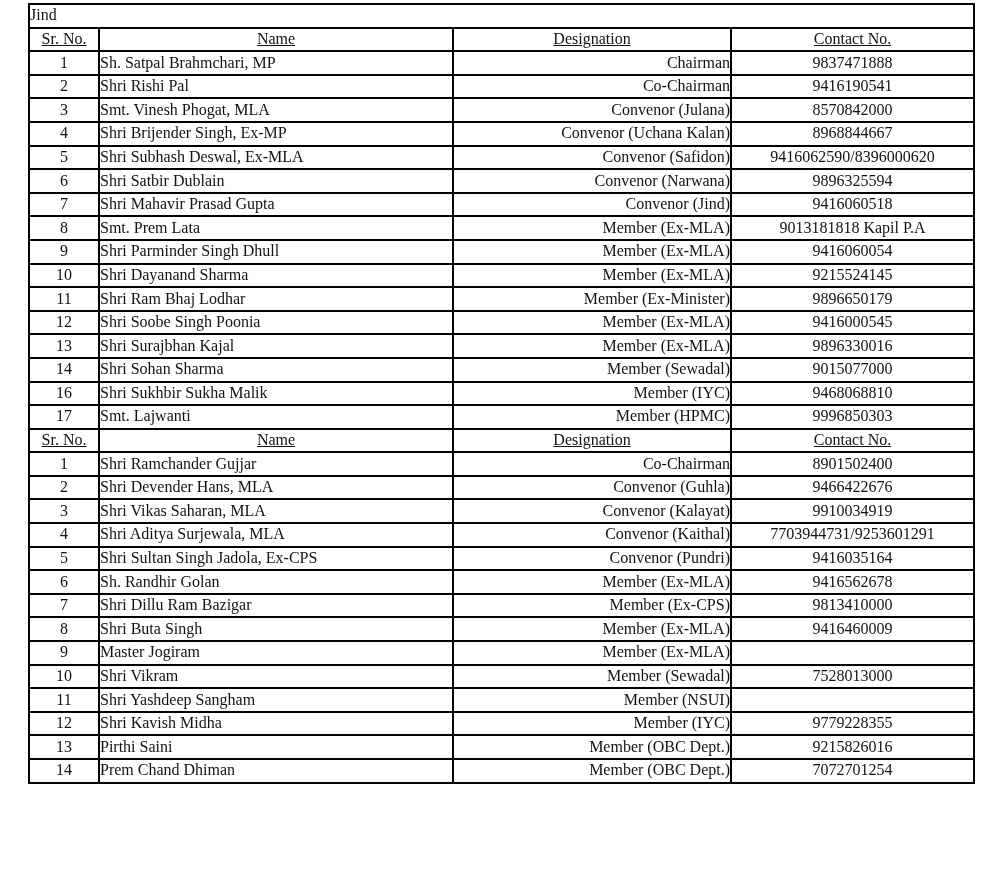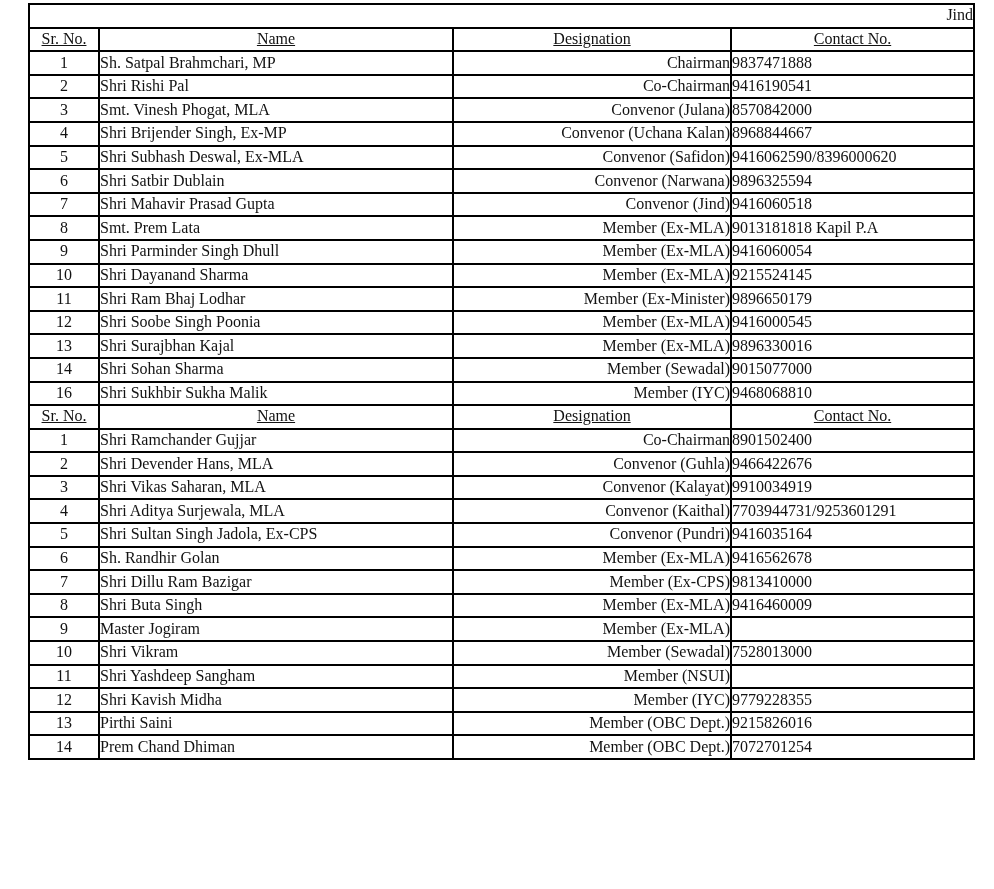--- a/index.html
+++ b/index.html
@@ -32,34 +32,34 @@
     border: 2px solid #000000;
     padding: 0;
     font-size: 16px;
     line-height: 1.05;
     vertical-align: middle;
     white-space: nowrap;
     overflow: hidden;
     font-weight: normal;
   }
   td.title-cell {
-    text-align: right;
+    text-align: left;
     font-weight: bold;
     font-size: 16.5px;
   }
   th.header-cell {
     text-align: center;
     font-weight: bold;
     border-bottom-width: 3px;
     text-decoration: underline;
   }
   td.sr-cell { text-align: center; }
   td.name-cell { text-align: left; padding-left: 5px; }
   td.designation-cell { text-align: right; padding-left: 5px; }
-  td.contact-cell { text-align: left; padding-right: 8px; }
+  td.contact-cell { text-align: center; padding-right: 8px; }
 </style>
 </head>
 <body>
 
 <div class="page">
   <table class="roster">
     <colgroup>
       <col style="width:70px">
       <col style="width:354px">
       <col style="width:278px">
@@ -159,20 +159,26 @@
           <td class="designation-cell">Member (Sewadal)</td>
           <td class="contact-cell">9015077000</td>
         </tr>
         <tr>
           <td class="sr-cell">16</td>
           <td class="name-cell">Shri Sukhbir Sukha Malik</td>
           <td class="designation-cell">Member (IYC)</td>
           <td class="contact-cell">9468068810</td>
         </tr>
         <tr>
+          <td class="sr-cell">17</td>
+          <td class="name-cell">Smt. Lajwanti</td>
+          <td class="designation-cell">Member (HPMC)</td>
+          <td class="contact-cell">9996850303</td>
+        </tr>
+        <tr>
           <th class="header-cell">Sr. No.</th>
           <th class="header-cell">Name</th>
           <th class="header-cell">Designation</th>
           <th class="header-cell">Contact No.</th>
         </tr>
         <tr>
           <td class="sr-cell">1</td>
           <td class="name-cell">Shri Ramchander Gujjar</td>
           <td class="designation-cell">Co-Chairman</td>
           <td class="contact-cell">8901502400</td>

